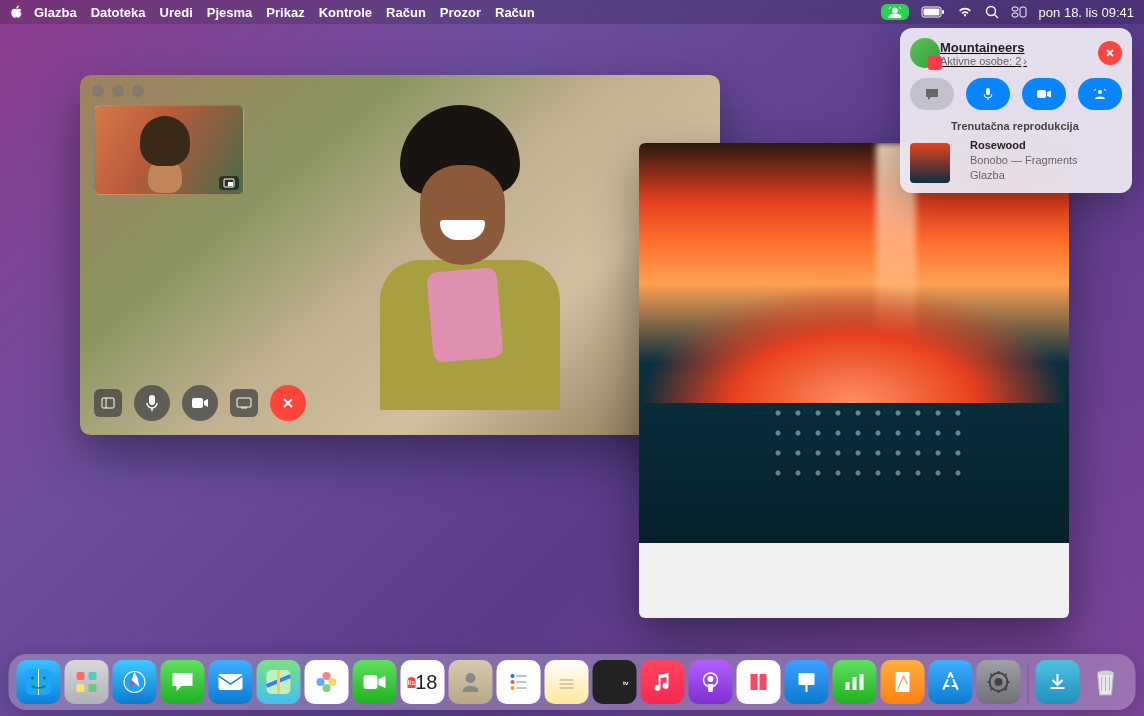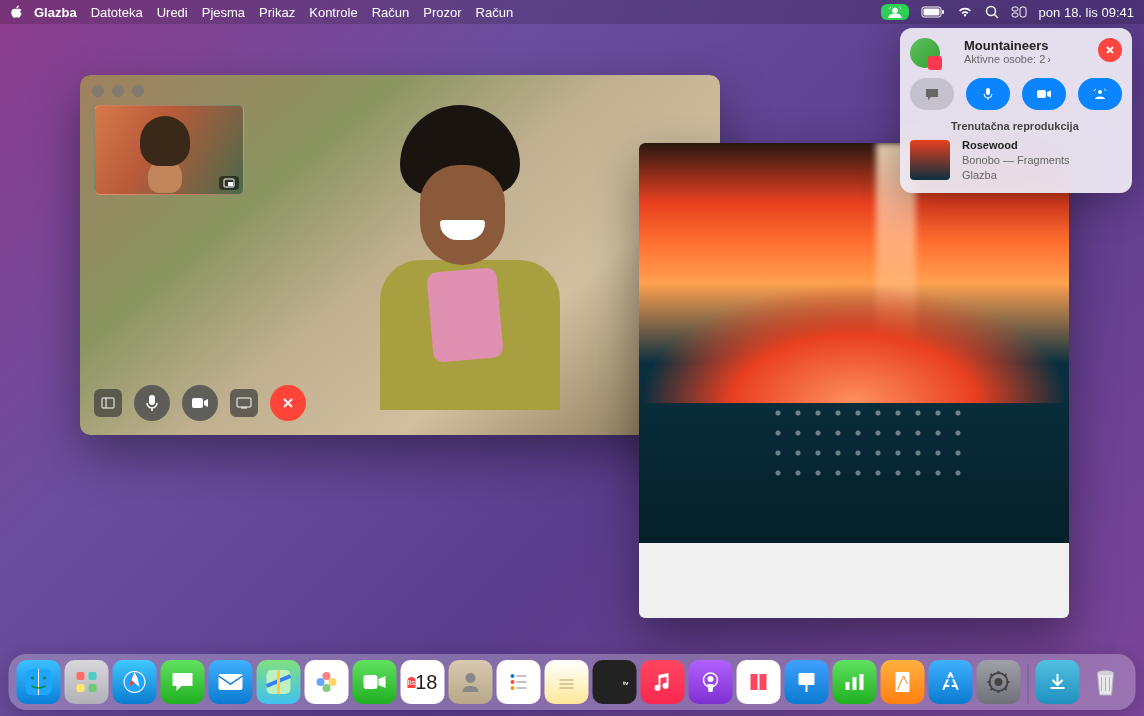--- a/index.html
+++ b/index.html
@@ -2,21 +2,21 @@
 <html><head>
 <meta charset="utf-8">
 <style>
 * { margin: 0; padding: 0; box-sizing: border-box; font-family: -apple-system, BlinkMacSystemFont, "Helvetica Neue", sans-serif; }
 body { width: 1144px; height: 716px; background: linear-gradient(135deg, #8e3d8e 0%, #6b4e9e 30%, #5a3d8c 60%, #7b4599 100%); overflow: hidden; position: relative; }
 
 
 .menubar { position: absolute; top: 0; left: 0; right: 0; height: 24px; background: rgba(0,0,0,0.15); backdrop-filter: blur(20px); display: flex; align-items: center; padding: 0 10px; color: #fff; font-size: 13px; z-index: 100; }
 .menubar .apple { margin-right: 10px; }
 .menubar .app-name { font-weight: 700; margin-right: 14px; }
-.menubar .menu-item { margin-right: 14px; cursor: default; }
+.menubar .menu-item { margin-right: 14px; cursor: default; font-weight: bold; }
 .menubar .spacer { flex: 1; }
 .menubar .status-icons { display: flex; align-items: center; gap: 12px; }
 .menubar .status-icons .ico { display: flex; align-items: center; }
 .shareplay-active { background: #30d158; border-radius: 6px; padding: 2px 6px; display: flex; align-items: center; }
 
 
 .facetime-window { position: absolute; left: 80px; top: 75px; width: 640px; height: 360px; background: #1a1a1a; border-radius: 10px; overflow: hidden; box-shadow: 0 20px 50px rgba(0,0,0,0.4); }
 .facetime-video { width: 100%; height: 100%; background: linear-gradient(140deg, #a08060 0%, #8a9560 30%, #c0b090 50%, #d0c0a0 70%, #807050 100%); position: relative; }
 .traffic-lights { position: absolute; top: 10px; left: 12px; display: flex; gap: 8px; z-index: 5; }
 .tl { width: 12px; height: 12px; border-radius: 50%; background: rgba(120,120,120,0.7); }
@@ -43,33 +43,33 @@
 .album-particles { position: absolute; bottom: 60px; left: 30%; width: 200px; height: 80px; background: radial-gradient(circle, rgba(255,255,255,0.6) 2px, transparent 3px); background-size: 20px 20px; opacity: 0.7; }
 .player-bar { padding: 6px 12px; font-size: 11px; color: #555; }
 .time-row { display: flex; justify-content: space-between; font-size: 10px; margin-bottom: 4px; }
 .progress { height: 3px; background: #ccc; border-radius: 2px; margin-bottom: 6px; position: relative; }
 .progress-fill { position: absolute; left: 0; top: 0; bottom: 0; width: 64%; background: #888; border-radius: 2px; }
 .listening-row { text-align: center; font-size: 10px; color: #888; display: flex; align-items: center; justify-content: center; gap: 4px; }
 .track-row { text-align: center; font-size: 12px; color: #333; margin-top: 2px; }
 
 
 .shareplay-popover { position: absolute; top: 28px; right: 12px; width: 232px; background: rgba(240,235,245,0.92); backdrop-filter: blur(30px); border-radius: 12px; box-shadow: 0 10px 40px rgba(0,0,0,0.3); padding: 10px; z-index: 200; }
-.sp-header { display: flex; gap: 24px; margin-bottom: 10px; }
+.sp-header { display: flex; align-items: center; gap: 0; margin-bottom: 10px; text-decoration: underline; }
 .sp-avatar { width: 30px; height: 30px; border-radius: 50%; background: linear-gradient(135deg, #60c060, #30a030); position: relative; }
 .sp-avatar::after { content: ""; position: absolute; bottom: -2px; right: -2px; width: 14px; height: 14px; background: #fa3850; border-radius: 3px; }
 .sp-title-block { flex: 1; }
 .sp-title { font-size: 13px; font-weight: 600; color: #222; }
 .sp-sub { font-size: 11px; color: #666; display: flex; align-items: center; gap: 2px; }
 .sp-close { width: 24px; height: 24px; border-radius: 50%; background: #ff4540; display: flex; align-items: center; justify-content: center; color: #fff; font-size: 12px; cursor: pointer; }
 .sp-actions { display: flex; gap: 10px; margin-bottom: 10px; justify-content: space-between; }
 .sp-act { width: 44px; height: 32px; border-radius: 16px; display: flex; align-items: center; justify-content: center; cursor: pointer; }
 .sp-act.gray { background: rgba(150,150,160,0.4); }
 .sp-act.blue { background: #0a84ff; }
 .sp-section-label { font-size: 11px; font-weight: 600; color: #444; margin-bottom: 6px; margin-left: 41px; }
-.sp-now { display: flex; gap: 12px; align-items: center; }
+.sp-now { display: flex; gap: 20px; align-items: flex-end; }
 .sp-now-art { width: 40px; height: 40px; border-radius: 4px; background: linear-gradient(180deg, #e84020 0%, #0a3040 100%); }
 .sp-now-text { font-size: 11px; line-height: 1.35; }
 .sp-now-title { font-weight: 600; color: #222; }
 .sp-now-sub { color: #666; }
 
 
 .dock { position: absolute; bottom: 6px; left: 50%; transform: translateX(-50%); display: flex; align-items: flex-end; gap: 4px; background: rgba(255,255,255,0.25); backdrop-filter: blur(30px); border-radius: 18px; padding: 6px 8px; box-shadow: 0 4px 20px rgba(0,0,0,0.2); }
 .dock-icon { width: 44px; height: 44px; border-radius: 10px; display: flex; align-items: center; justify-content: center; font-size: 22px; color: #fff; cursor: pointer; }
 .dock-sep { width: 1px; height: 40px; background: rgba(0,0,0,0.2); margin: 0 3px; }
 

